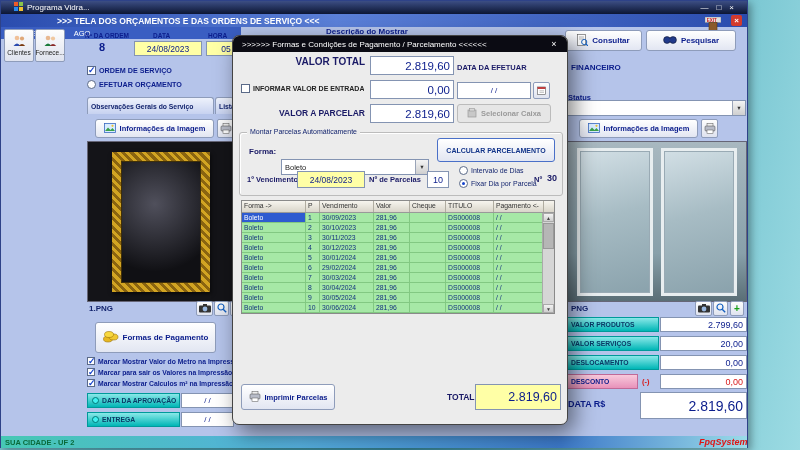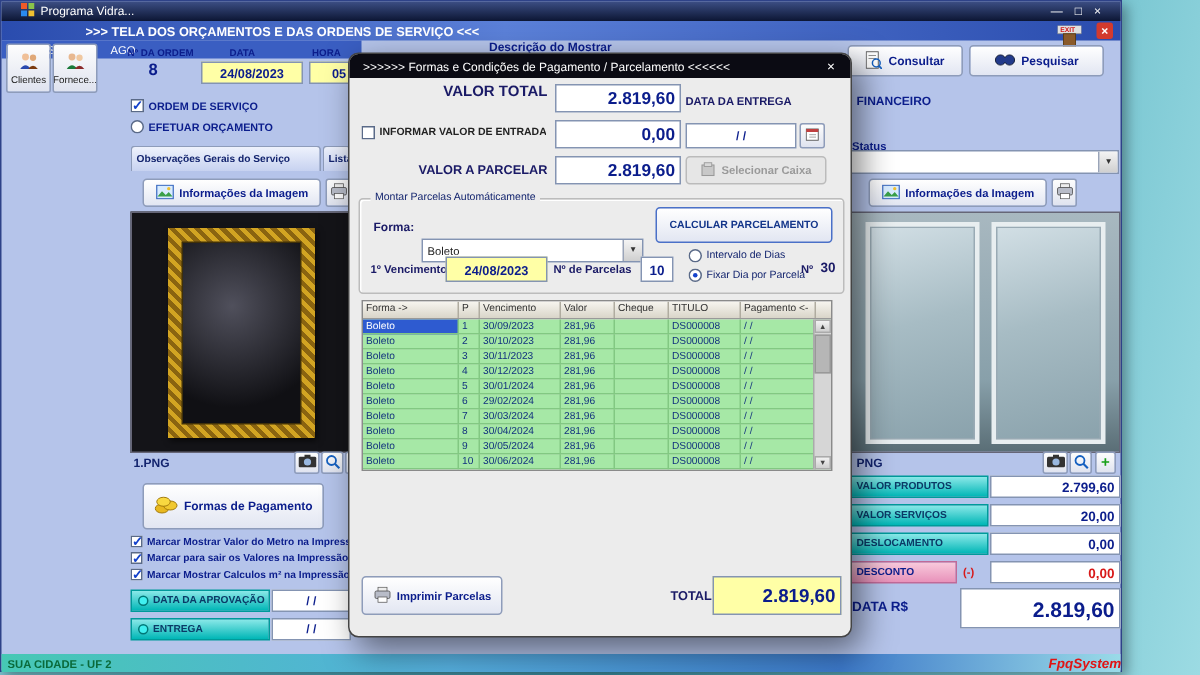--- a/index.html
+++ b/index.html
@@ -9,21 +9,21 @@
 .main-window{position:absolute;left:0;top:0;width:748px;height:448px;background:#b5c4ea;border:1px solid #2e4288;box-shadow:3px 3px 8px rgba(0,0,0,.35)}
 .titlebar{height:13px;background:linear-gradient(#3c4e84,#0c1634);color:#fff;font-size:8px;display:flex;align-items:center;gap:4px;padding:0 13px}
 .win-controls{margin-left:auto;display:flex;gap:8px;font-size:8px;align-items:center}
 .win-controls span{cursor:pointer}
 .captionbar{height:13px;background:linear-gradient(90deg,#2a4cae,#5b80d8 45%,#2a4cae);color:#fff;font-size:8.5px;font-weight:bold;display:flex;align-items:center;padding-left:56px;position:relative}
 .caption-close{position:absolute;right:5px;top:1px;width:11px;height:11px;background:#d23a2e;color:#fff;font-size:8px;display:flex;align-items:center;justify-content:center;border-radius:2px;cursor:pointer}
 .menubar{position:absolute;left:0;top:26px;width:240px;height:12px;background:#3a5ec2;color:#fff;font-size:7.5px;display:flex;gap:16px;align-items:center;padding:0 10px}
 .menubar span{cursor:pointer}
 .lbl{color:#0b1d8c;font-weight:bold}
 .tr{text-align:right}
-.val-box{background:#fff;border:1px solid #8494b2;color:#0b1d8c;font-weight:bold;display:flex;align-items:center;overflow:hidden}
+.val-box{background:#fff;border:1px solid #8494b2;color:#0b1d8c;font-weight:normal;display:flex;align-items:center;overflow:hidden}
 .right{justify-content:flex-end;padding-right:3px}
 .center{justify-content:center}
 .yellow{background:#ffffa6}
 .btn{background:linear-gradient(#ffffff,#e2e6f2);border:1px solid #8e9cba;border-radius:3px;display:flex;align-items:center;justify-content:center;gap:4px;color:#0b1d8c;font-weight:bold;cursor:pointer;overflow:hidden;white-space:nowrap}
 .tbtn{background:linear-gradient(#fdfdfd,#dfe3ef);border:1px solid #8e9cba;border-radius:2px;display:flex;flex-direction:column;align-items:center;justify-content:center;font-size:6.5px;color:#222;cursor:pointer;gap:1px;overflow:hidden}
 .tab{background:linear-gradient(#eef2fc,#c7d2f0);border:1px solid #8e9cba;border-bottom:none;border-radius:3px 3px 0 0;display:flex;align-items:center;padding:0 3px;font-size:6.8px;color:#13246e;white-space:nowrap;overflow:hidden;cursor:pointer;font-weight:bold}
 .teal{background:linear-gradient(#8ae8e8,#00b6b6);border:1px solid #009a9a;color:#0a3a66;font-size:6.8px;font-weight:bold;display:flex;align-items:center;gap:3px;padding-left:4px;overflow:hidden;white-space:nowrap}
 .teal.bullet::before{content:"";width:5px;height:5px;border-radius:50%;background:#40f0f0;border:1px solid #077;flex:none}
 .pink{background:linear-gradient(#f8cadc,#e892ba);border:1px solid #c06a98;color:#0b1d8c;font-size:6.8px;font-weight:bold;display:flex;align-items:center;padding-left:4px}
 .chk{width:9px;height:9px;background:#fff;border:1px solid #5a6a88;position:relative;flex:none;display:inline-block}
@@ -304,21 +304,21 @@
   </div>
 
   <div class="modal">
     <div class="modal-title">
       <span>&gt;&gt;&gt;&gt;&gt;&gt;  Formas e Condições de Pagamento / Parcelamento  &lt;&lt;&lt;&lt;&lt;&lt;</span>
       <span class="modal-close">×</span>
     </div>
 
     <div class="abs mlbl tr" style="left:20px;top:20px;width:112px;font-size:10px">VALOR TOTAL</div>
     <div class="abs val-box right" style="left:137px;top:20px;width:84px;height:19px;font-size:11.5px">2.819,60</div>
-    <span class="abs mlbl" style="left:224px;top:27px;font-size:7.5px">DATA DA ENTREGA</span>
+    <span class="abs mlbl" style="left:224px;top:27px;font-size:7.5px">DATA DA EFETUAR</span>
 
     <div class="abs ckrow" style="left:8px;top:48px;font-size:7px">
       <span class="chk"></span>
       <span style="color:#222;font-weight:bold">INFORMAR VALOR DE ENTRADA</span>
     </div>
     <div class="abs val-box right" style="left:137px;top:44px;width:84px;height:19px;font-size:11.5px">0,00</div>
     <div class="abs val-box center" style="left:224px;top:46px;width:74px;height:17px;font-size:8px">/ /</div>
     <div class="abs tbtn" style="left:300px;top:46px;width:17px;height:17px">
       <span><svg width="9" height="9">
             <rect x="0.5" y="1" width="8" height="7.5" fill="#fff" stroke="#555" stroke-width="0.6"></rect>

